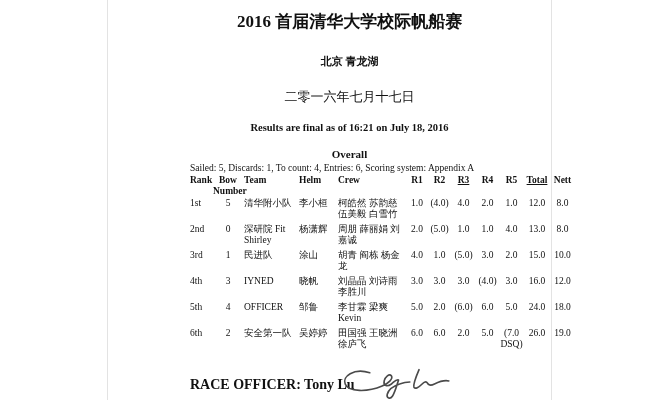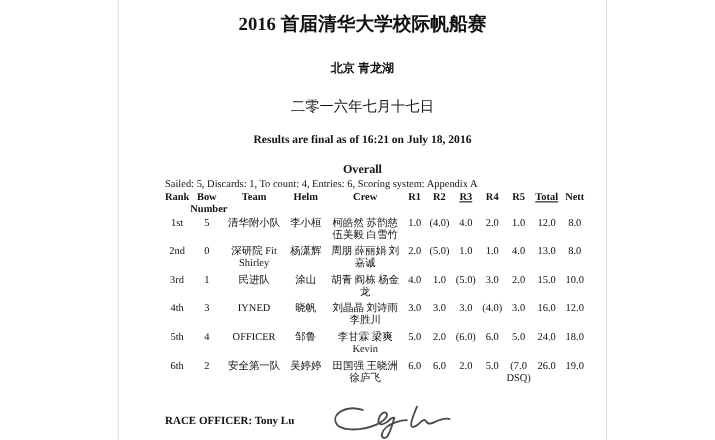--- a/index.html
+++ b/index.html
@@ -21,20 +21,21 @@
   .page {
     position: absolute;
     left: 107px;
     top: 0;
     width: 445px;
     height: 400px;
     background: #fff;
     border-left: 1px solid #e3e3e3;
     border-right: 1px solid #e3e3e3;
     box-sizing: border-box;
+    padding-left: 40px;
   }
   .title {
     margin: 0;
     padding-top: 12px;
     text-align: center;
     font-size: 17px;
     font-weight: bold;
     line-height: 20px;
   }
   .venue {
@@ -79,28 +80,28 @@
   }
   table.results th {
     font-weight: bold;
     vertical-align: top;
     padding: 0 1px 1px 0;
   }
   table.results td {
     vertical-align: top;
     padding: 1px 1px 4px 0;
   }
-  .al { text-align: center; }
+  .al { text-align: left; }
   .ac { text-align: center; }
   .footer-block {
     position: relative;
     margin-top: 24px;
   }
   .officer-line, .protest-line {
-    font-size: 10px;
+    font-size: 14px;
     font-weight: bold;
   }
   .signature {
     position: absolute;
     left: 148px;
     top: -15px;
     width: 118px;
     height: 44px;
   }
   .signature path {

